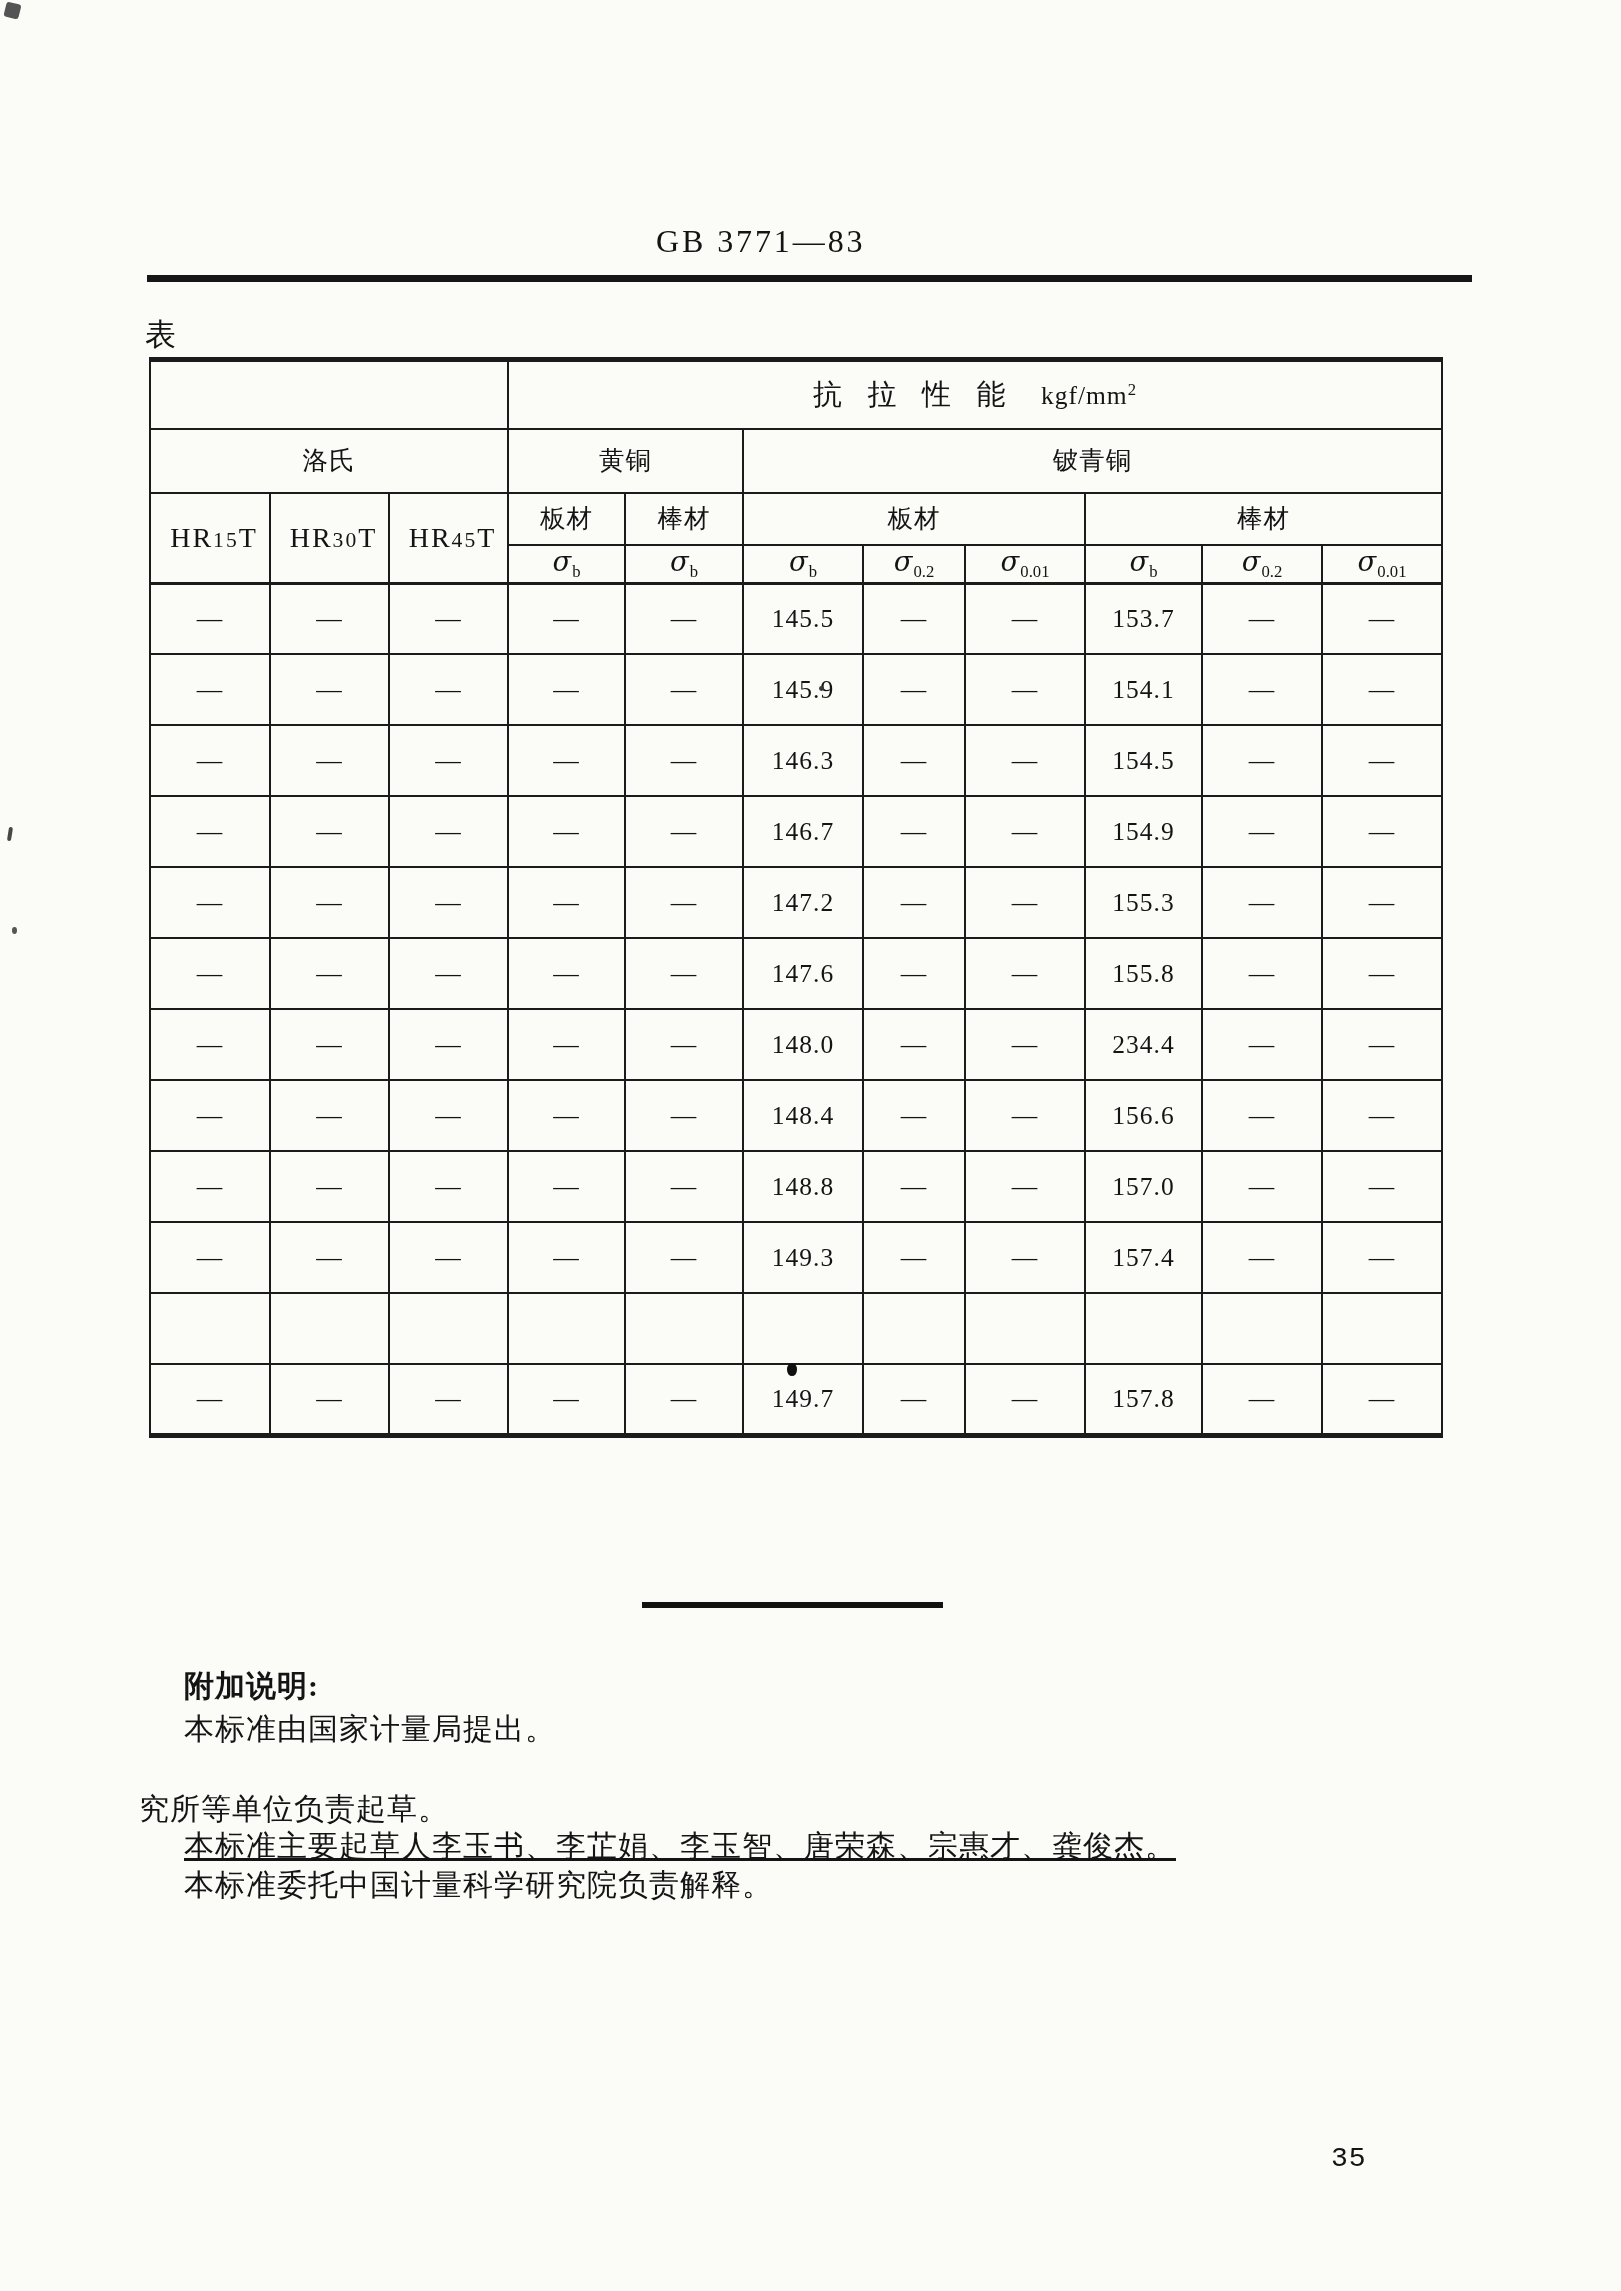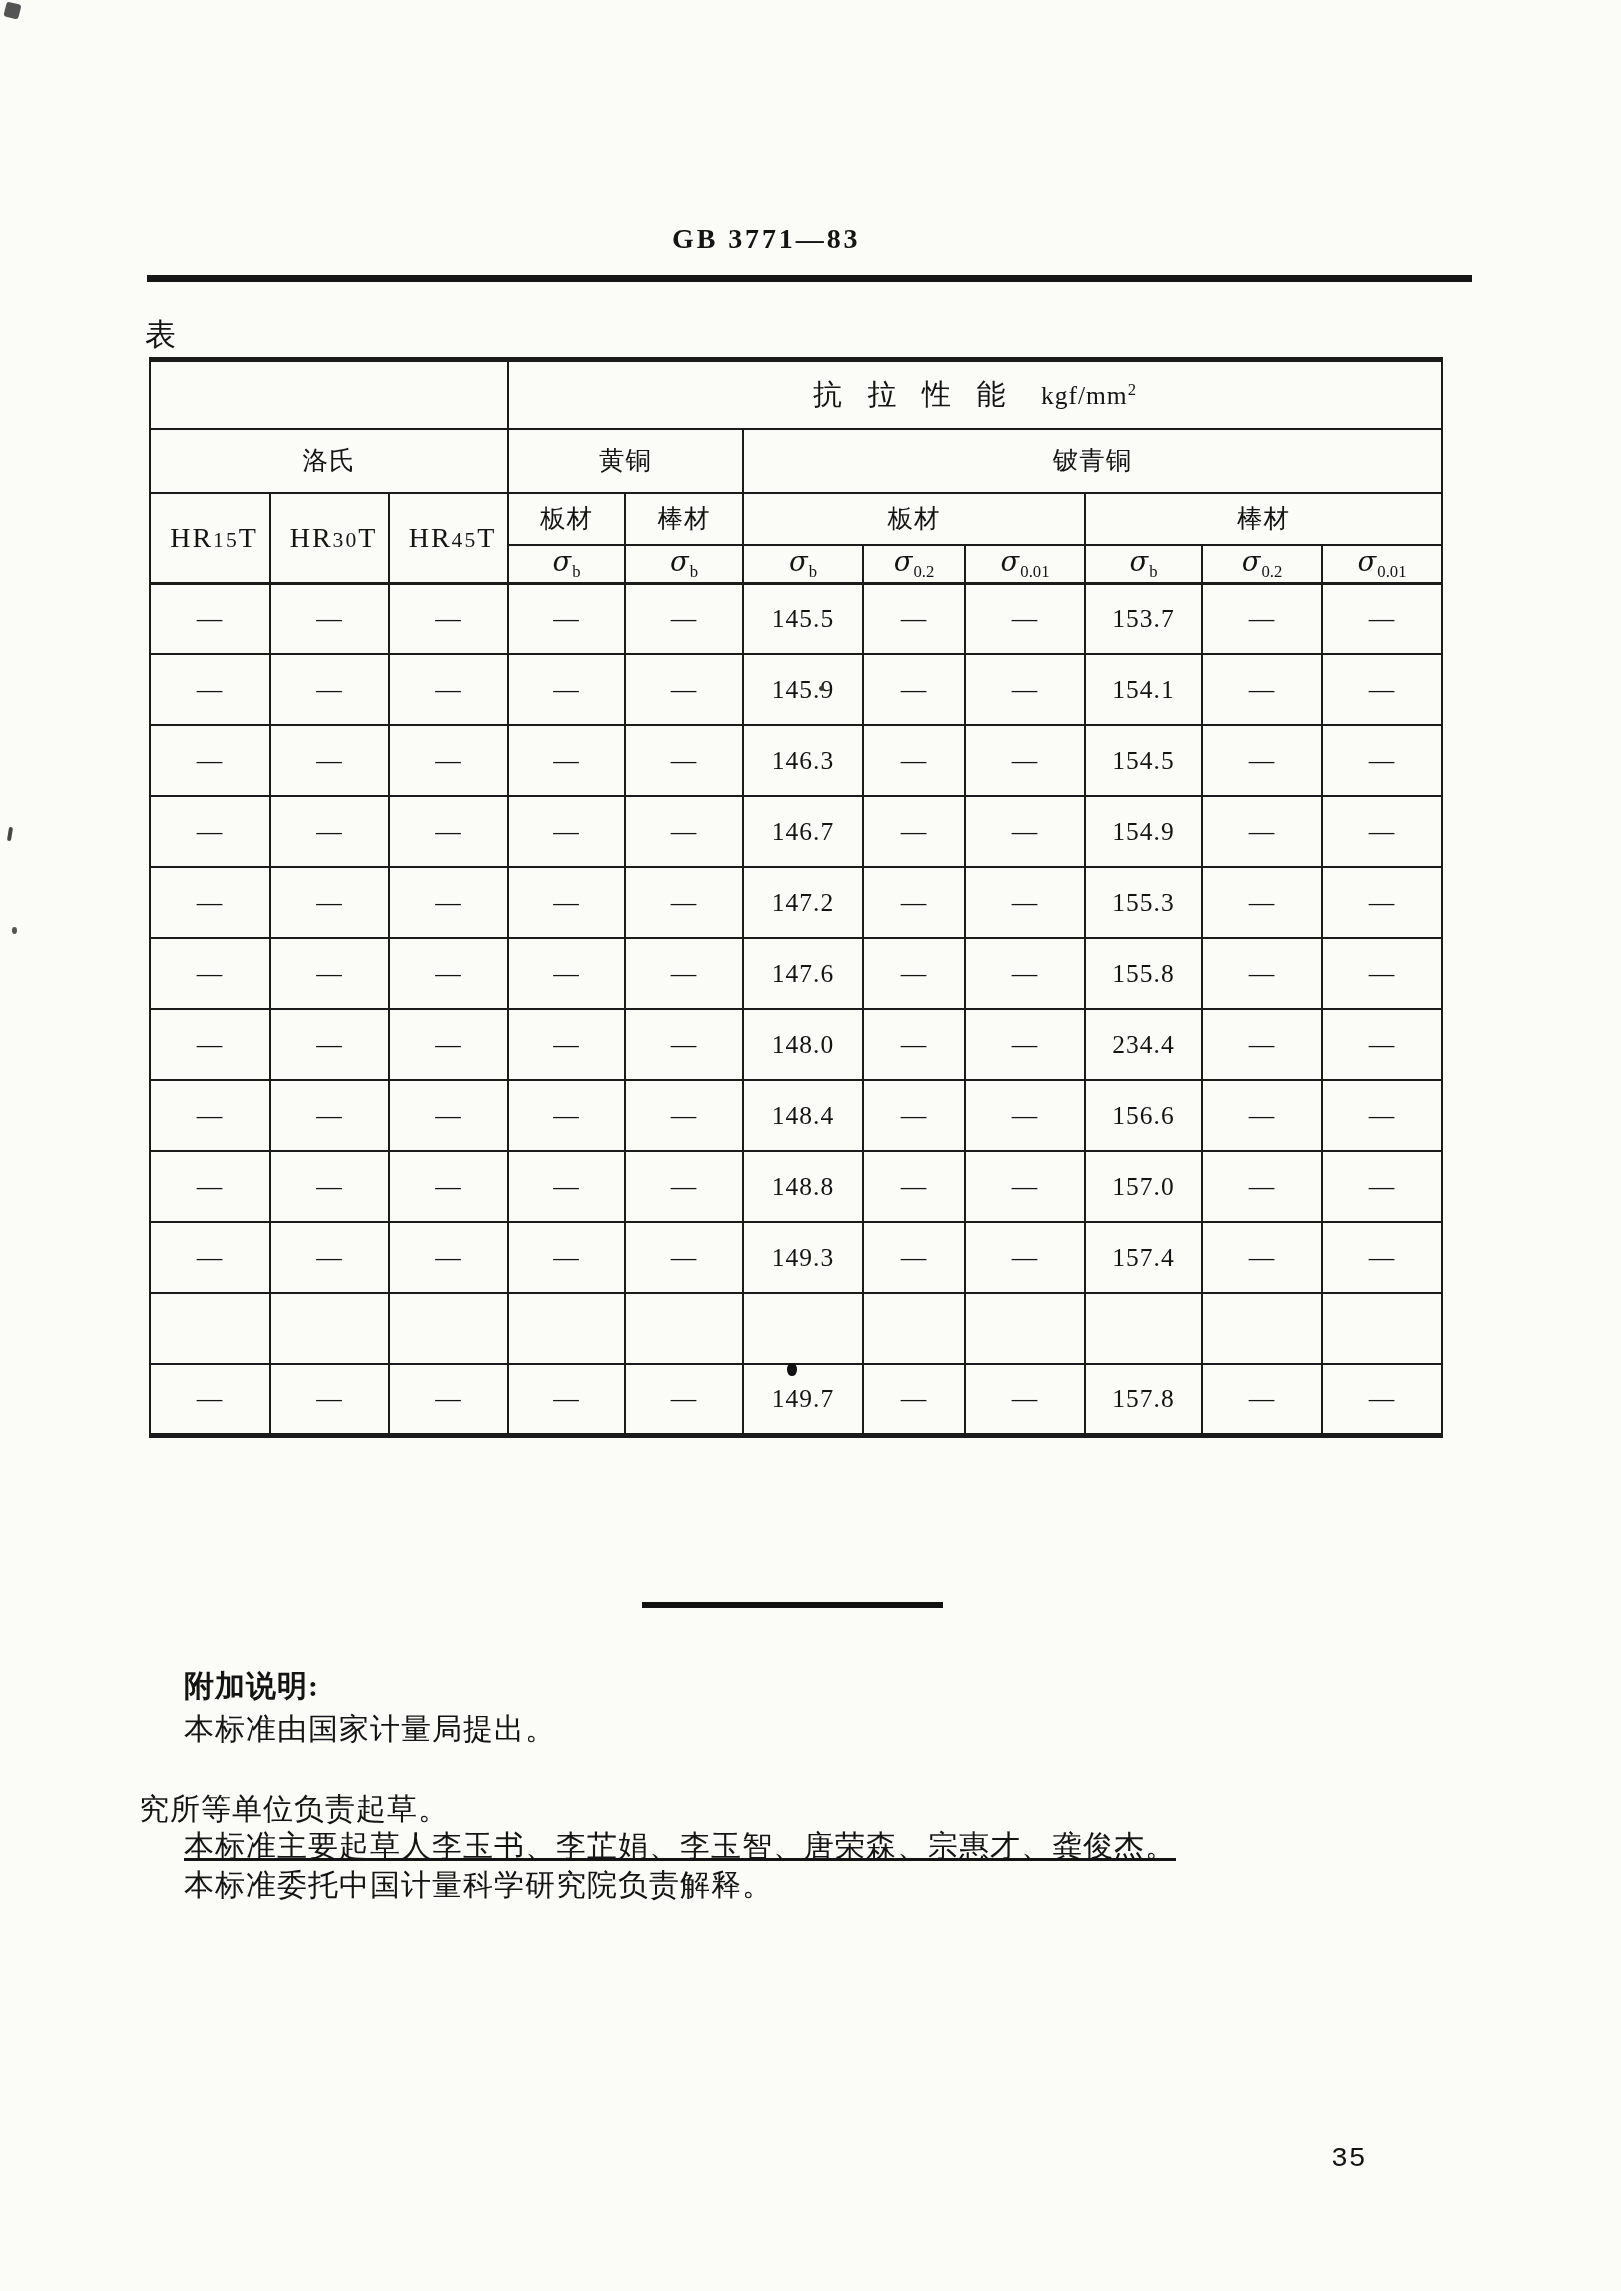--- a/index.html
+++ b/index.html
@@ -9,22 +9,22 @@
     margin:0 auto;
     background:#fbfbf8;
     font-family:"Liberation Serif","DejaVu Serif",serif;
     color:#141414;
     overflow:hidden;
   }
   .abs{position:absolute;}
 
   
   .doc-number{
-    left:672px;top:223px;
-    font-size:28px;font-weight:bold;letter-spacing:2.9px;
+    left:656px;top:223px;
+    font-size:32px;font-weight:normal;letter-spacing:2.9px;
     white-space:nowrap;
   }
   .header-rule{
     left:147px;top:275px;width:1325px;height:6.9px;
     background:#161616;
   }
   .table-label{
     left:145px;top:314px;
     font-size:31px;
   }

